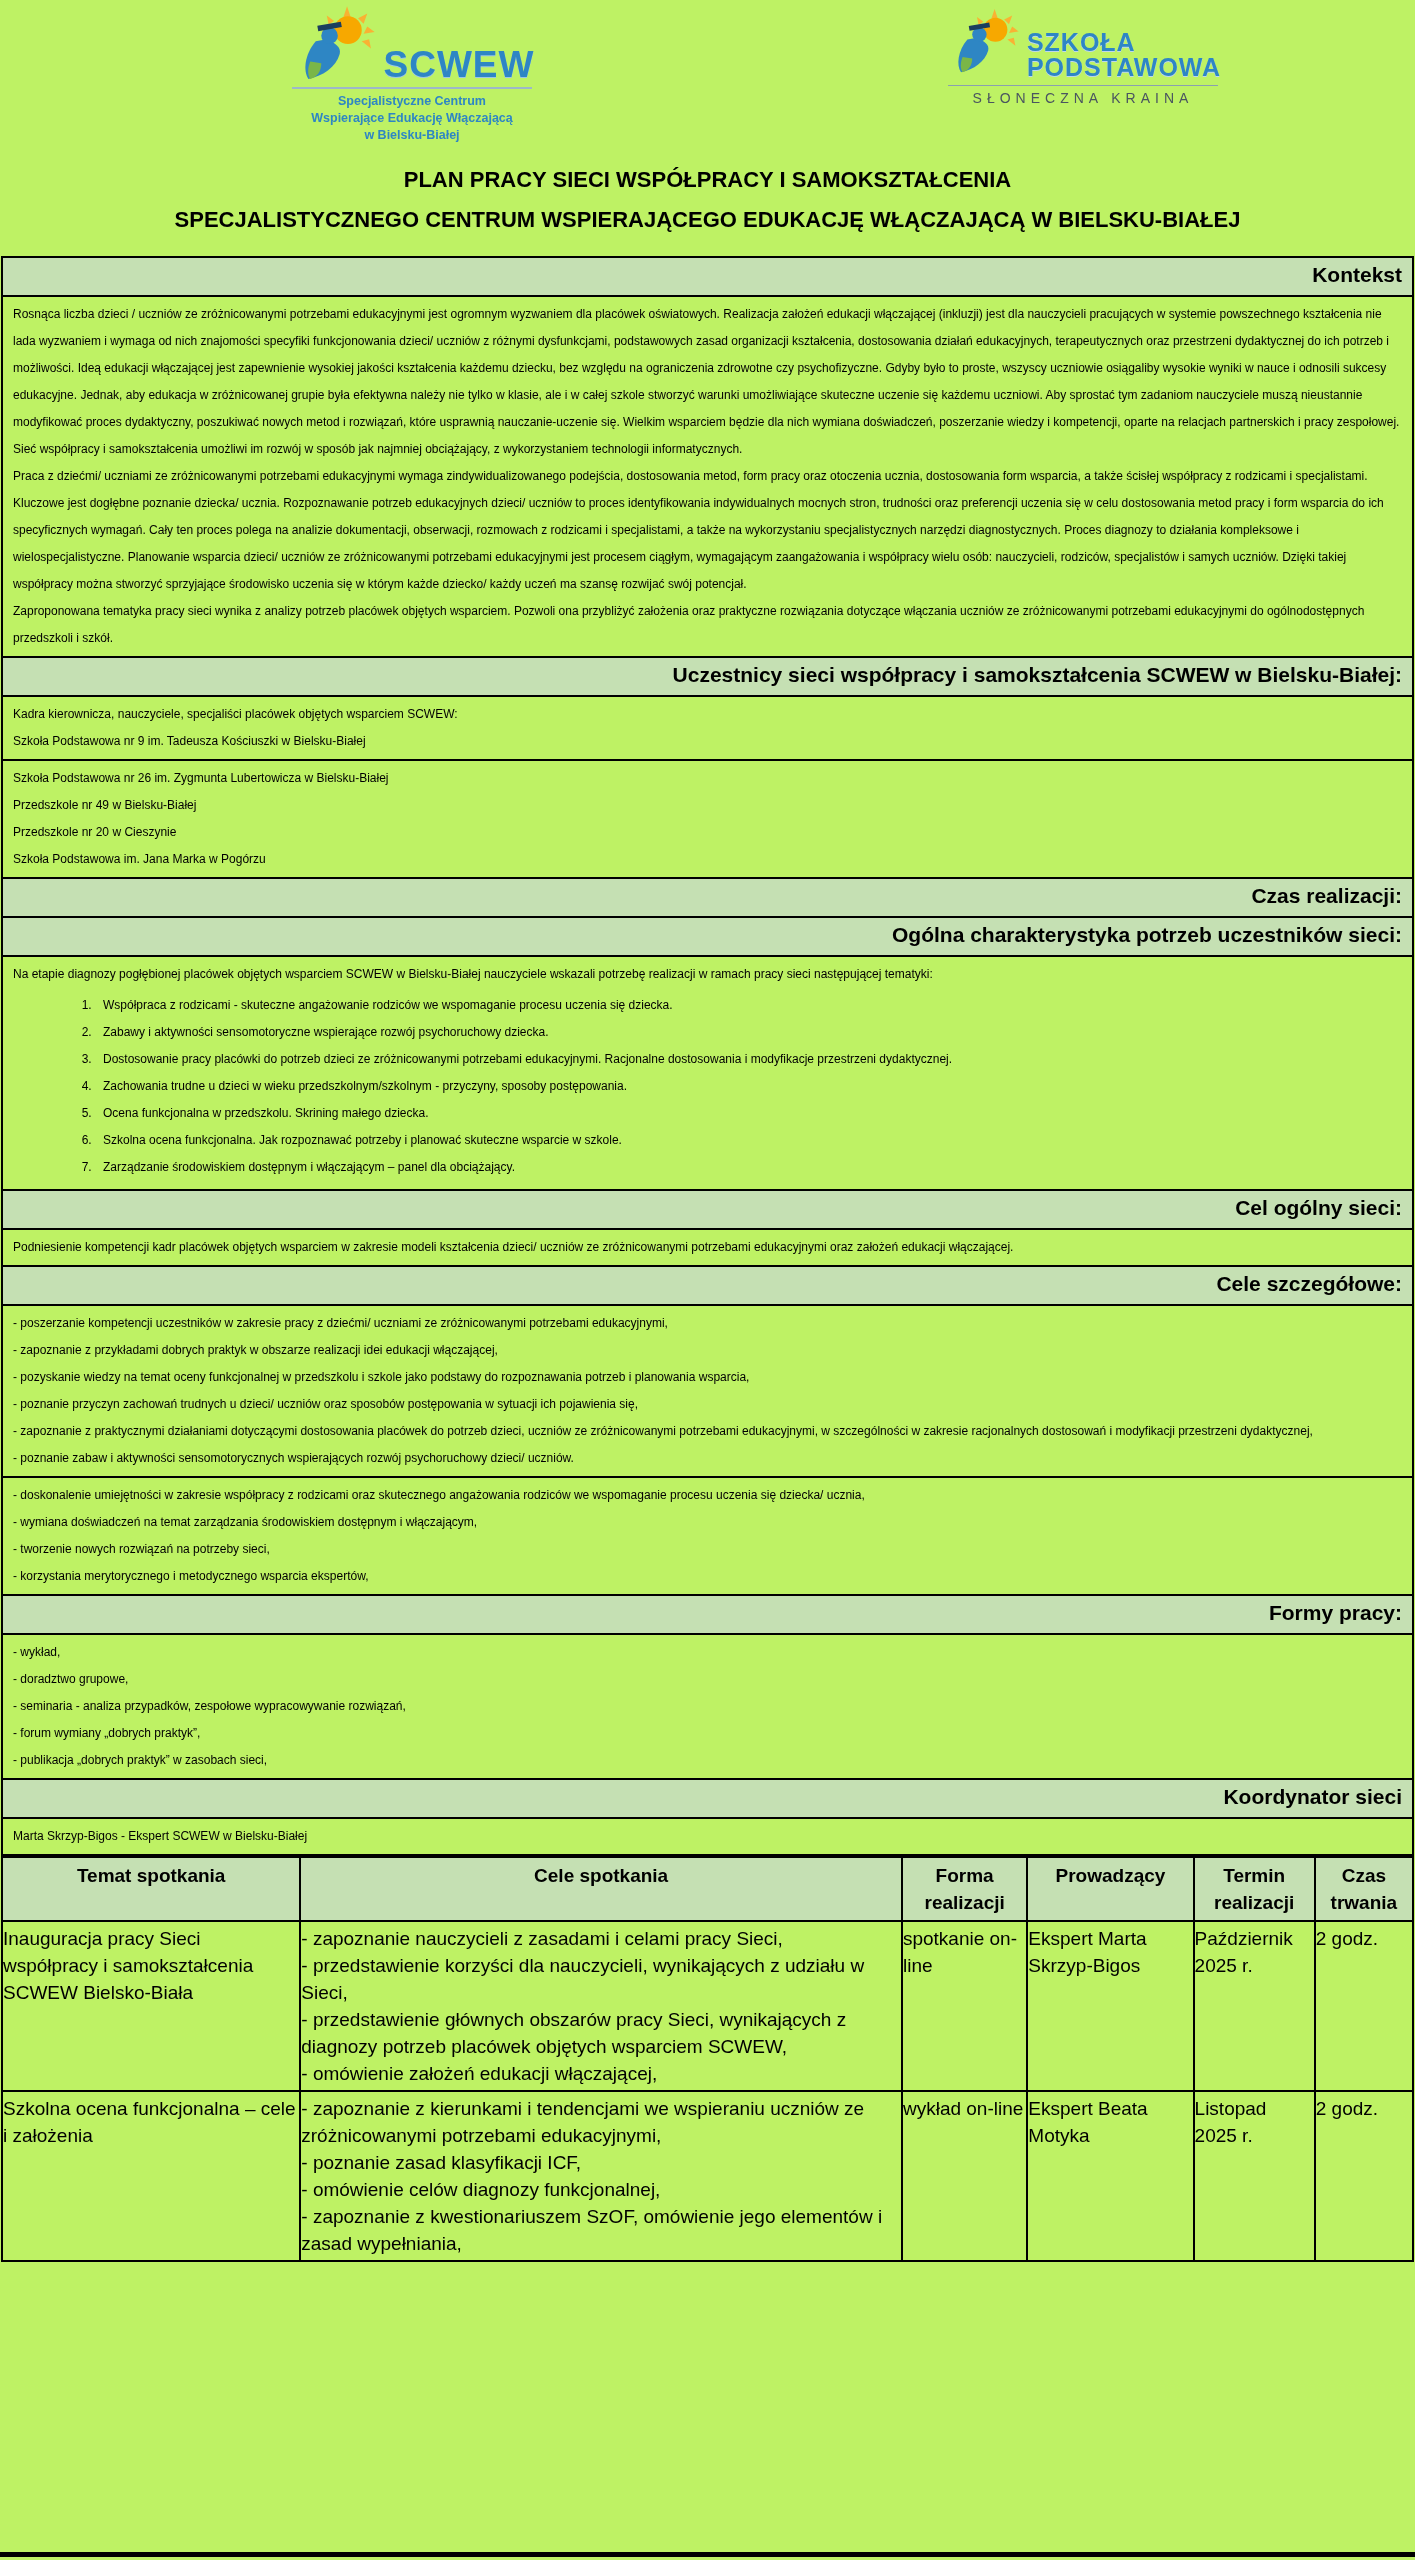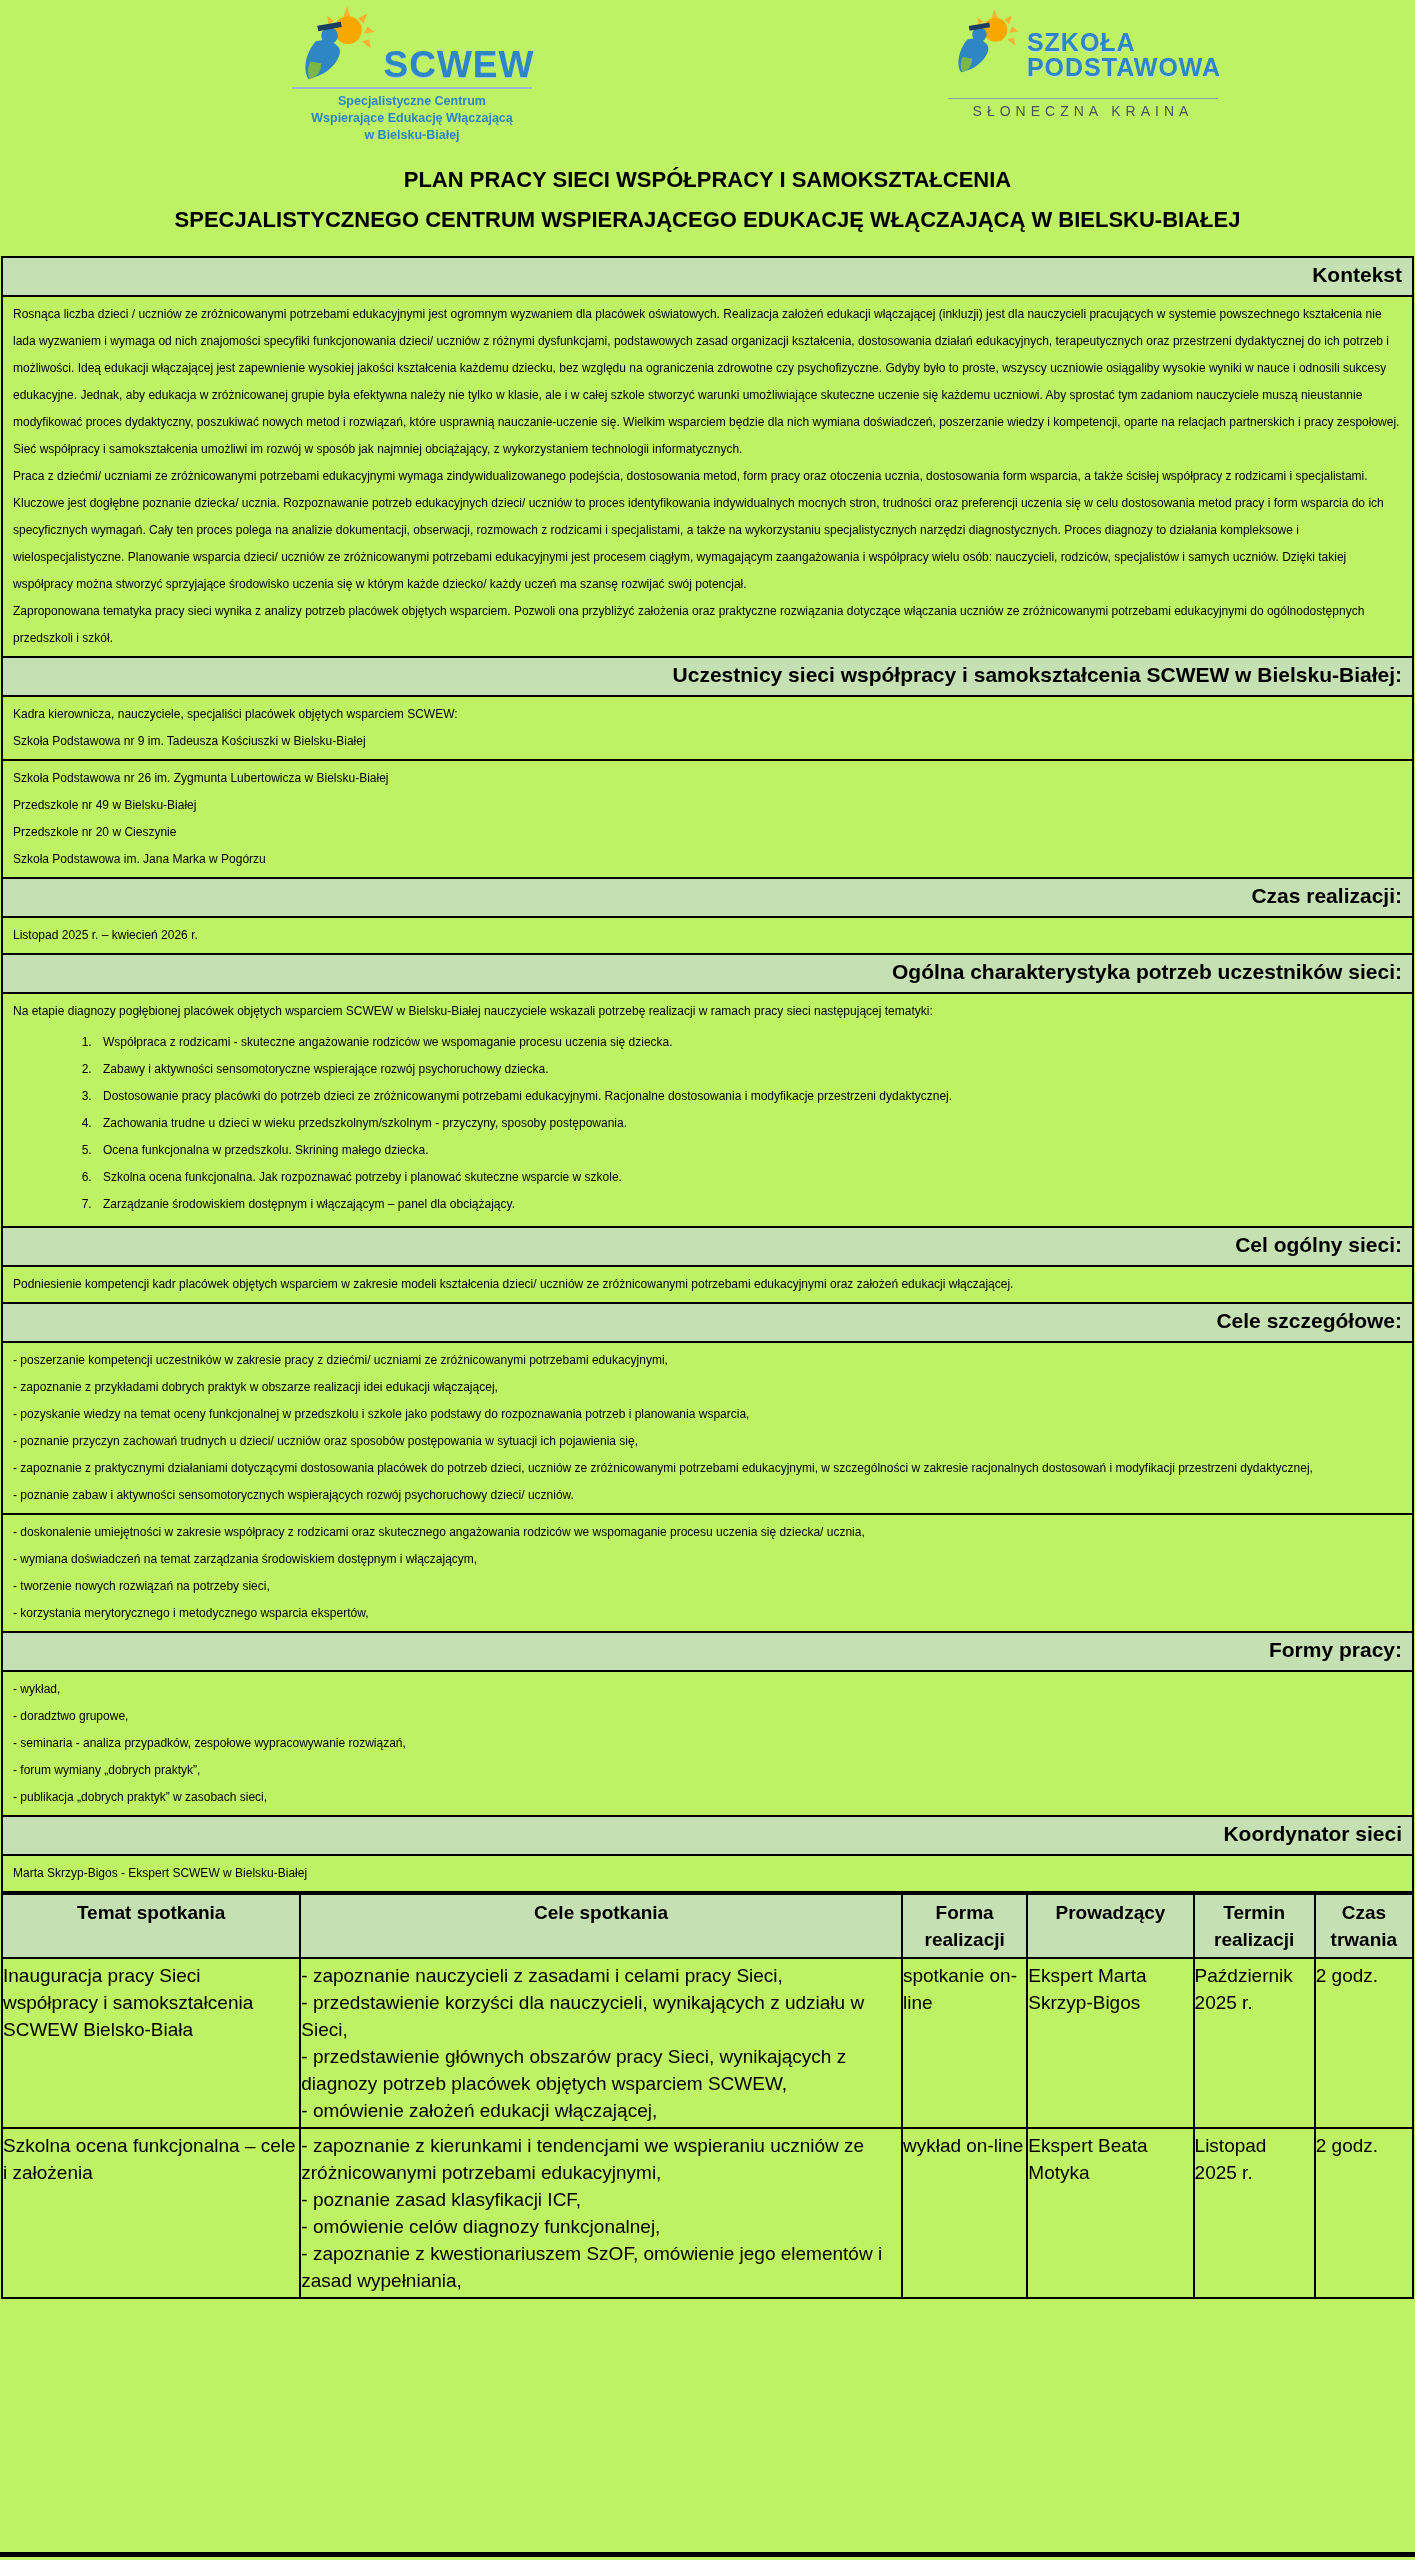--- a/index.html
+++ b/index.html
@@ -21,21 +21,21 @@
     line-height:38px; text-shadow:0 1px 0 #9cc6e8;
   }
   .logo-rule { height:2px; background:#9db8c9; margin:3px 14px 4px 14px; }
   .scwew-sub { font-size:12.5px; line-height:17px; color:#2e86c4; font-weight:bold; }
   .school-words { text-align:left; }
   .school-word {
     font-weight:bold; font-size:25px; line-height:25px; color:#2e86c4;
     letter-spacing:1px; text-shadow:0 1px 0 #bcd7ee;
   }
   .school-sub {
-    font-size:14px; letter-spacing:5px; color:#4a5560; margin-top:18px;
+    font-size:14px; letter-spacing:5px; color:#4a5560; margin-top:5px;
     border-top:1px solid #8aa0b0; padding-top:4px;
   }
 
   
   .doc-title { text-align:center; padding:10px 0 16px 0; }
   .doc-title div { font-size:22px; font-weight:bold; line-height:40px; }
 
   
   .sheet { border:2px solid #000; margin:0 1px; }
   .row { border-top:2px solid #000; }
@@ -149,23 +149,20 @@
       <div class="line">Szkoła Podstawowa nr 9 im. Tadeusza Kościuszki w Bielsku-Białej</div>
     </div>
     <div class="row cell">
       <div class="line">Szkoła Podstawowa nr 26 im. Zygmunta Lubertowicza w Bielsku-Białej</div>
       <div class="line">Przedszkole nr 49 w Bielsku-Białej</div>
       <div class="line">Przedszkole nr 20 w Cieszynie</div>
       <div class="line">Szkoła Podstawowa im. Jana Marka w Pogórzu</div>
     </div>
 
     <div class="row bar">Czas realizacji:</div>
-    <div class="row cell">
-      <div class="line">Listopad 2025 r. – kwiecień 2026 r.</div>
-    </div>
 
     <div class="row bar">Ogólna charakterystyka potrzeb uczestników sieci:</div>
     <div class="row cell">
       <div class="line">Na etapie diagnozy pogłębionej placówek objętych wsparciem SCWEW w Bielsku-Białej nauczyciele wskazali potrzebę realizacji w ramach pracy sieci następującej tematyki:</div>
       <ol class="numlist">
         <li>Współpraca z rodzicami - skuteczne angażowanie rodziców we wspomaganie procesu uczenia się dziecka.</li>
         <li>Zabawy i aktywności sensomotoryczne wspierające rozwój psychoruchowy dziecka.</li>
         <li>Dostosowanie pracy placówki do potrzeb dzieci ze zróżnicowanymi potrzebami edukacyjnymi. Racjonalne dostosowania i modyfikacje przestrzeni dydaktycznej.</li>
         <li>Zachowania trudne u dzieci w wieku przedszkolnym/szkolnym - przyczyny, sposoby postępowania.</li>
         <li>Ocena funkcjonalna w przedszkolu. Skrining małego dziecka.</li>

